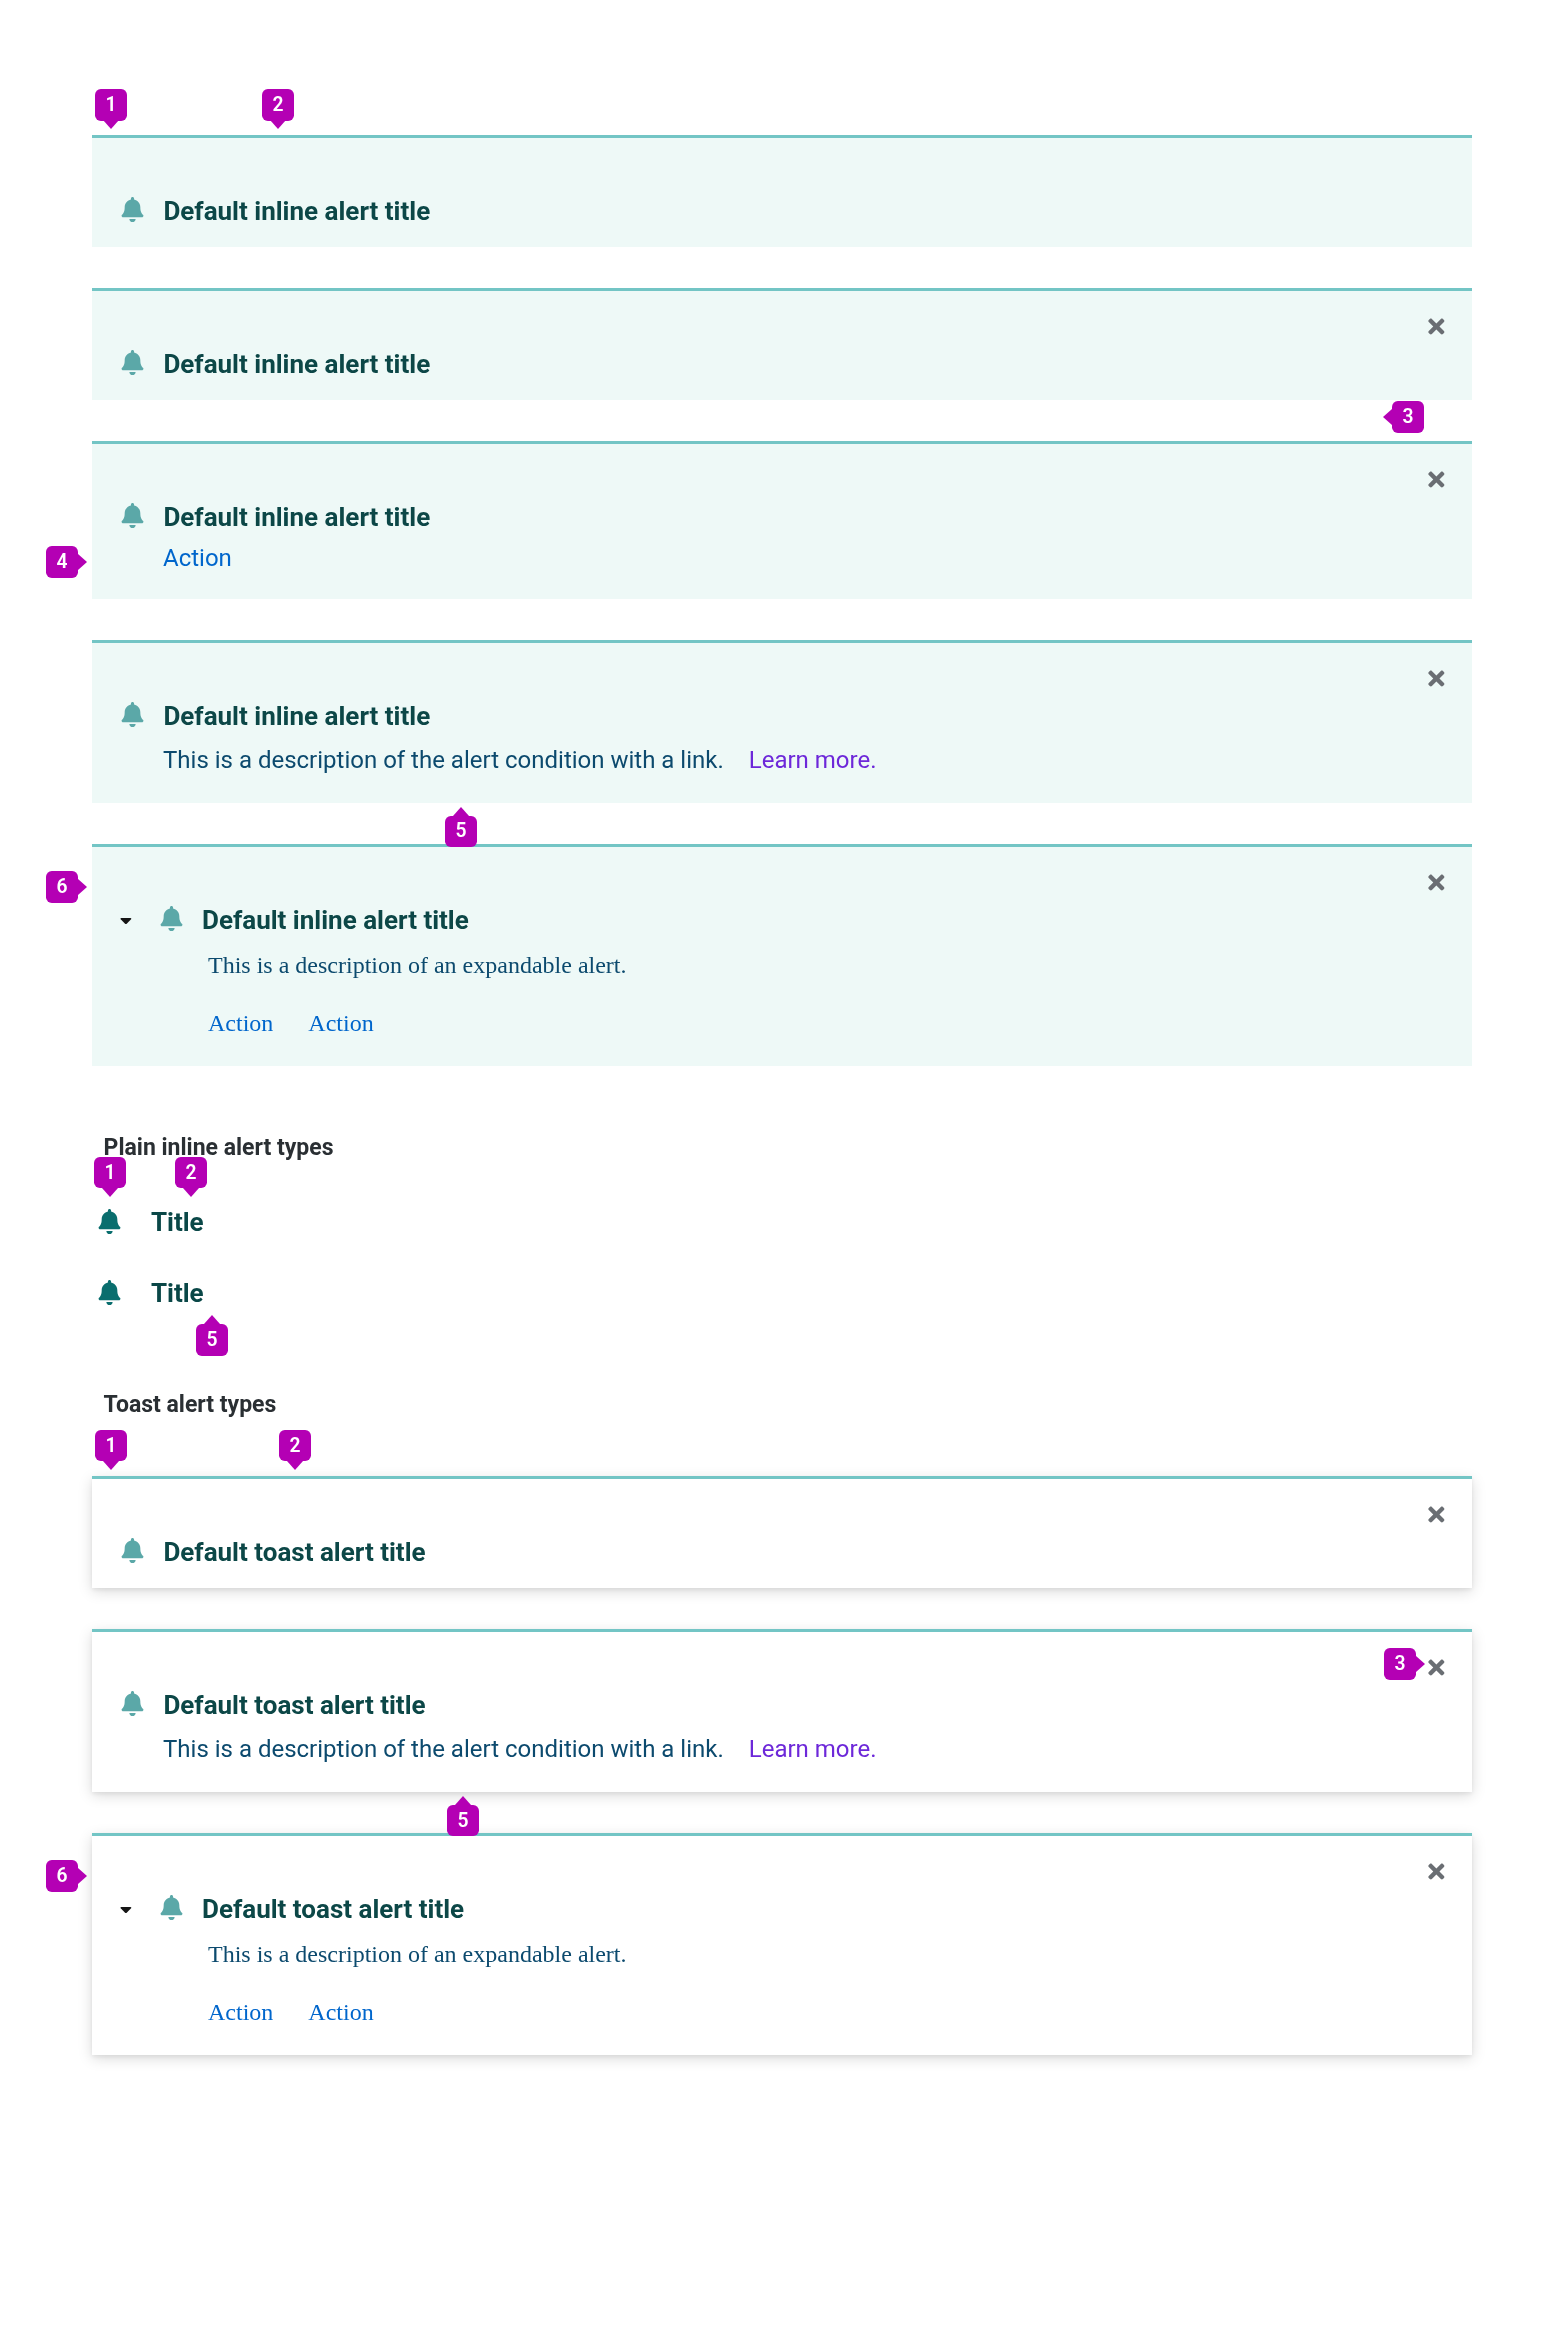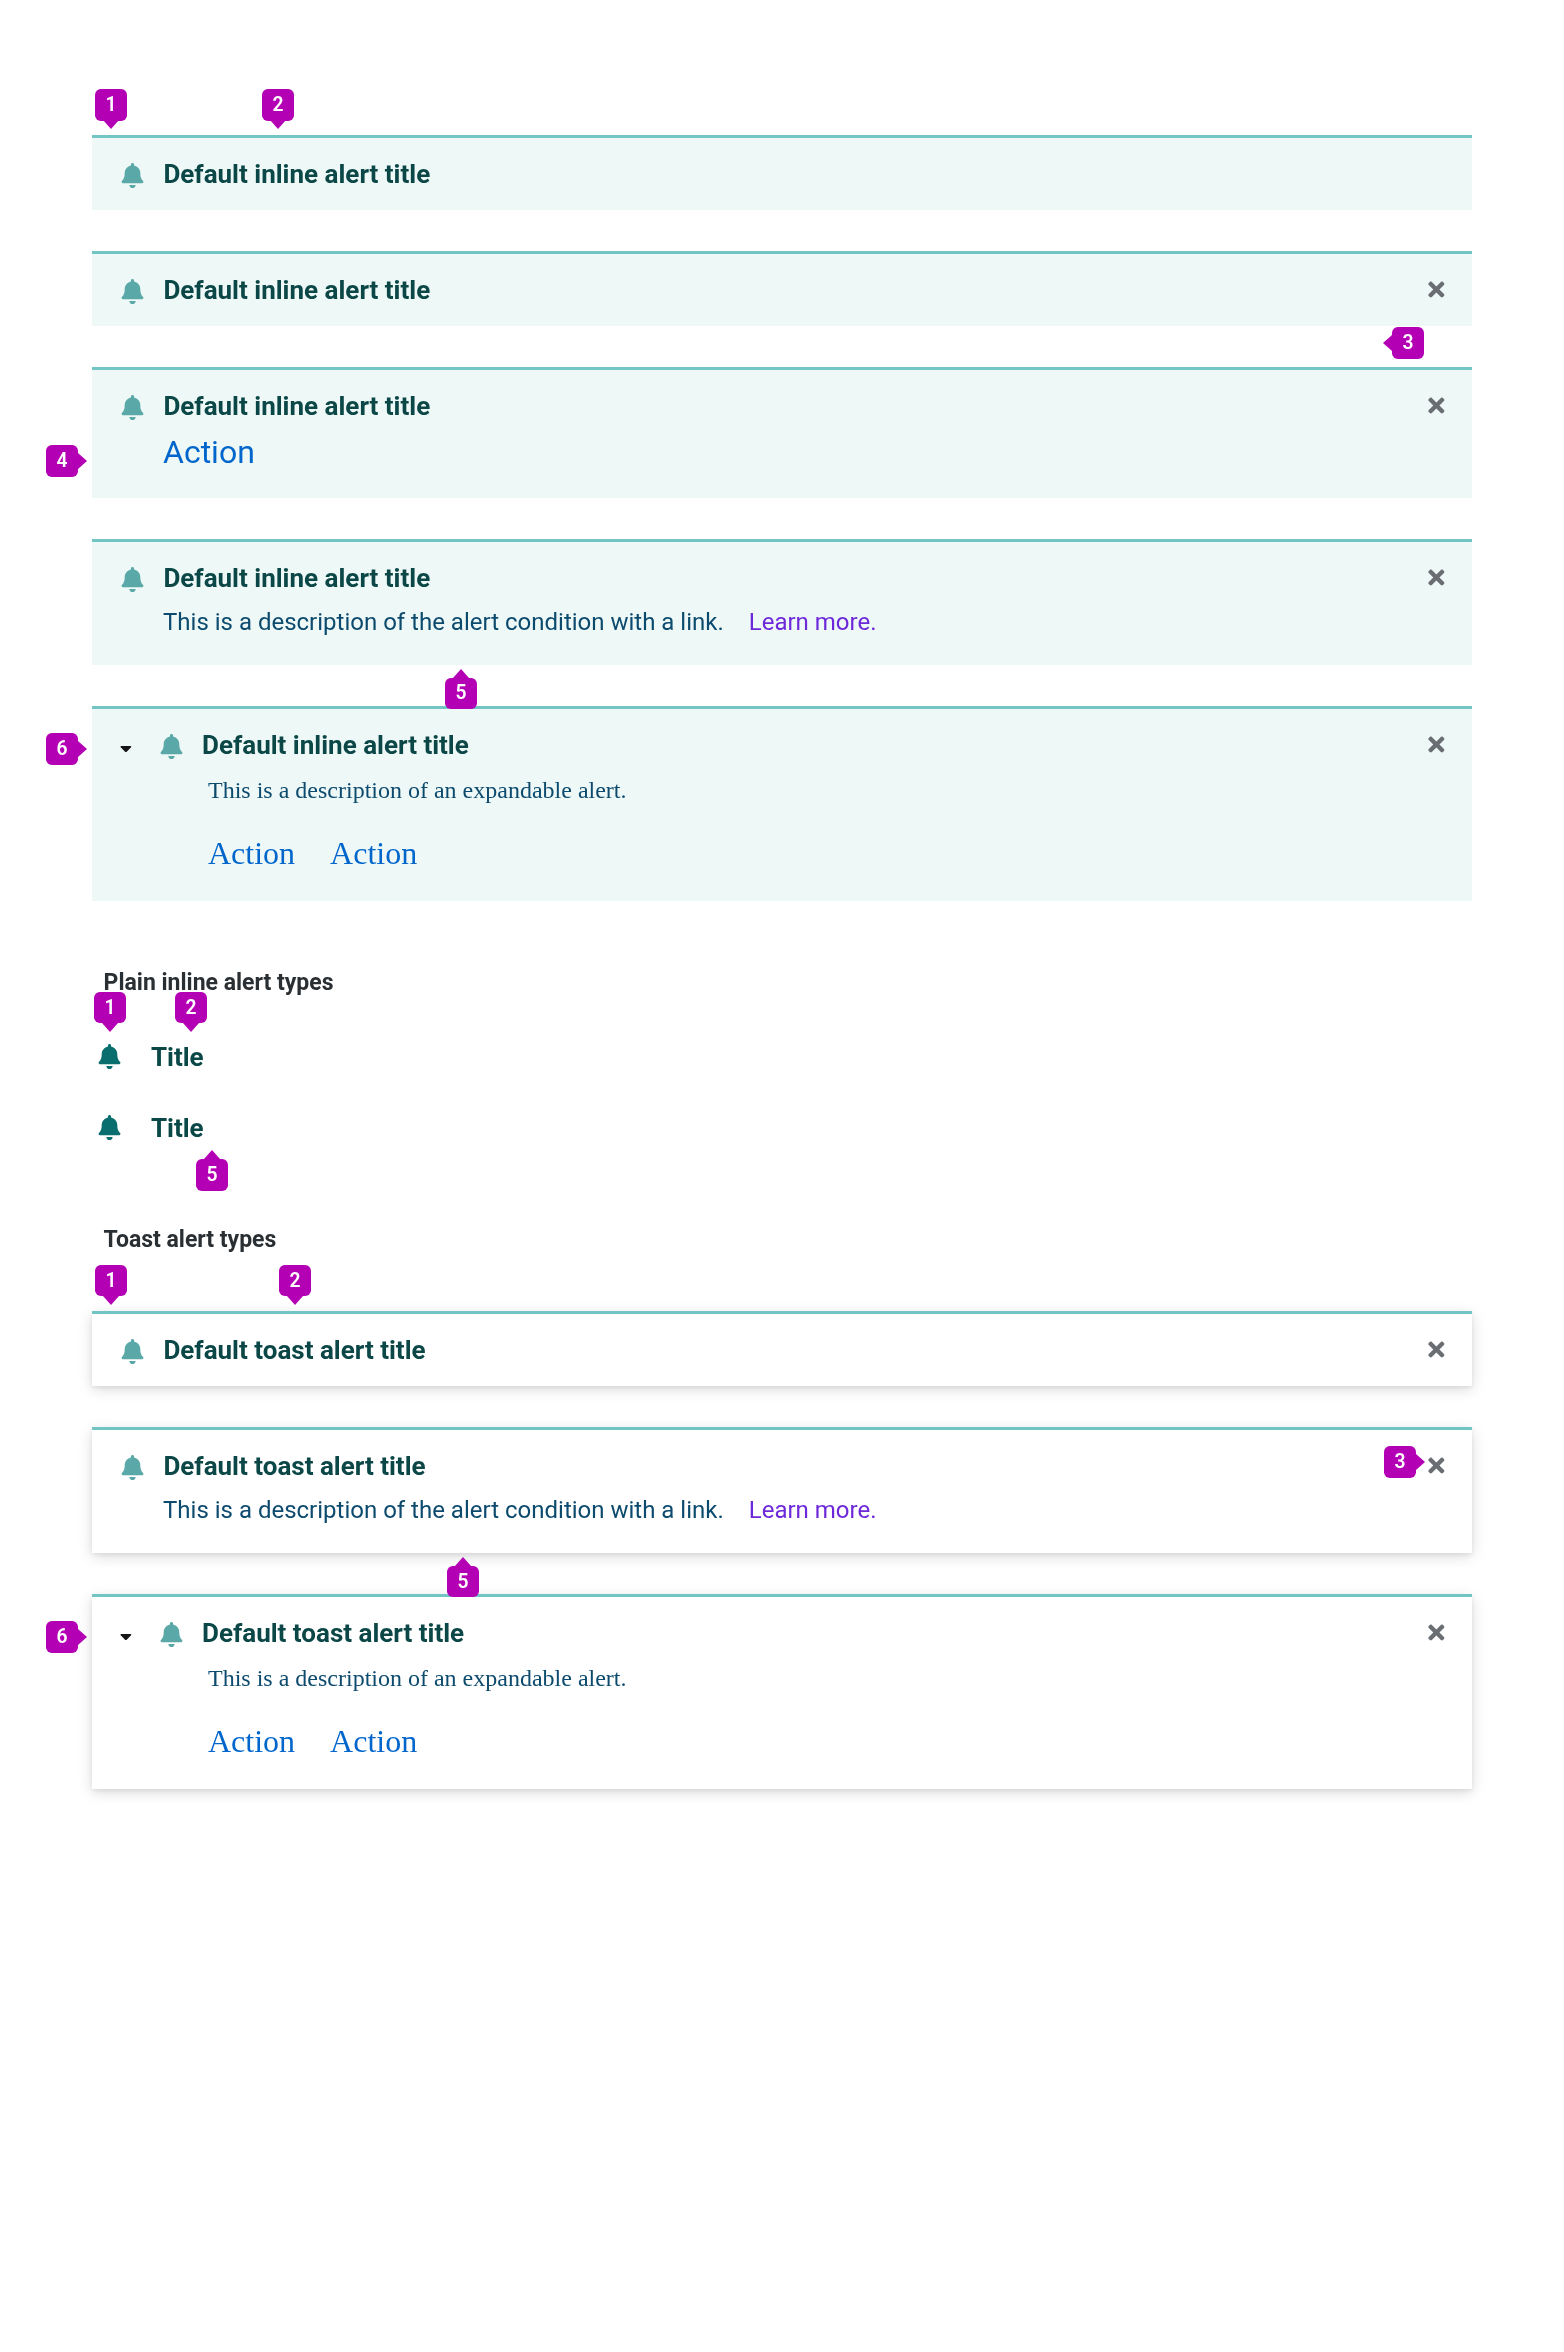--- a/index.html
+++ b/index.html
@@ -23,22 +23,23 @@
     background: transparent;
     border: none;
     padding: 0;
   }
   .alert.toast {
     background: #ffffff;
     box-shadow: 0 3.9px 13.5px rgba(0,0,0,0.15), 0 1.9px 3.9px rgba(0,0,0,0.06);
   }
   .alert-row {
     display: flex;
-    align-items: flex-end;
+    align-items: flex-start;
     gap: 17.4px;
+    margin-top: 37px;
   }
   .alert-row.with-toggle {
     margin-left: -5.8px;
   }
   .icon-bell {
     width: 27px; height: 27px; flex: 0 0 27px;
     display: inline-flex; align-items: center; justify-content: center;
   }
   .icon-bell svg { width: 25px; height: 25px; fill: #5ba8a8; }
   .alert.plain .icon-bell svg { fill: #0a6e6e; }
@@ -74,21 +75,21 @@
   .alert-link {
     color: #6d28d9;
     text-decoration: none;
     cursor: pointer;
     font-size: 24px;
     margin-left: 21px;
   }
   .actions { margin-top: 27px; display: flex; gap: 35px; }
   .action-link {
     color: #0066cc;
-    font-size: 32px;
+    font-size: 24px;
     cursor: pointer;
   }
   .toggle {
     width: 27px; height: 27px;
     display: inline-flex; align-items: center; justify-content: center;
     cursor: pointer;
   }
   .toggle svg { width: 17.4px; height: 17.4px; fill: #151515; }
   .section-heading {
     font-size: 23px;

